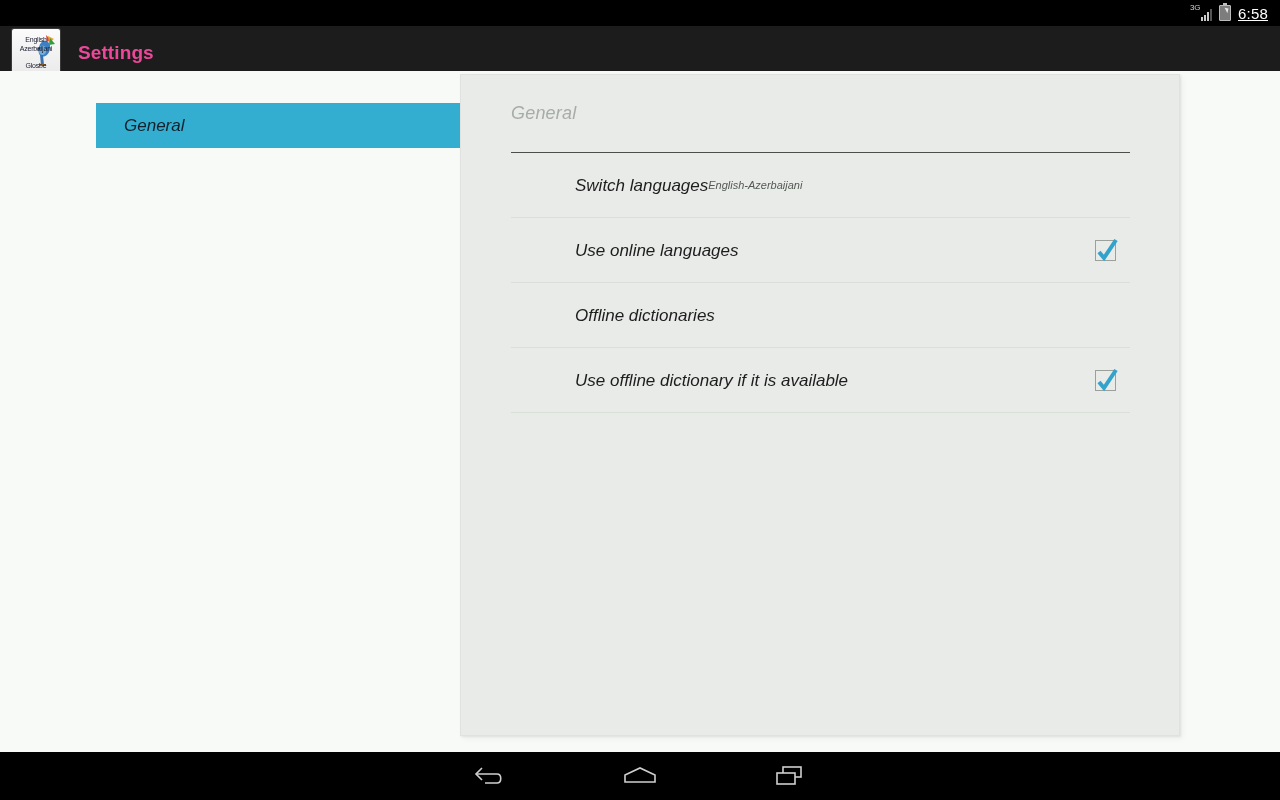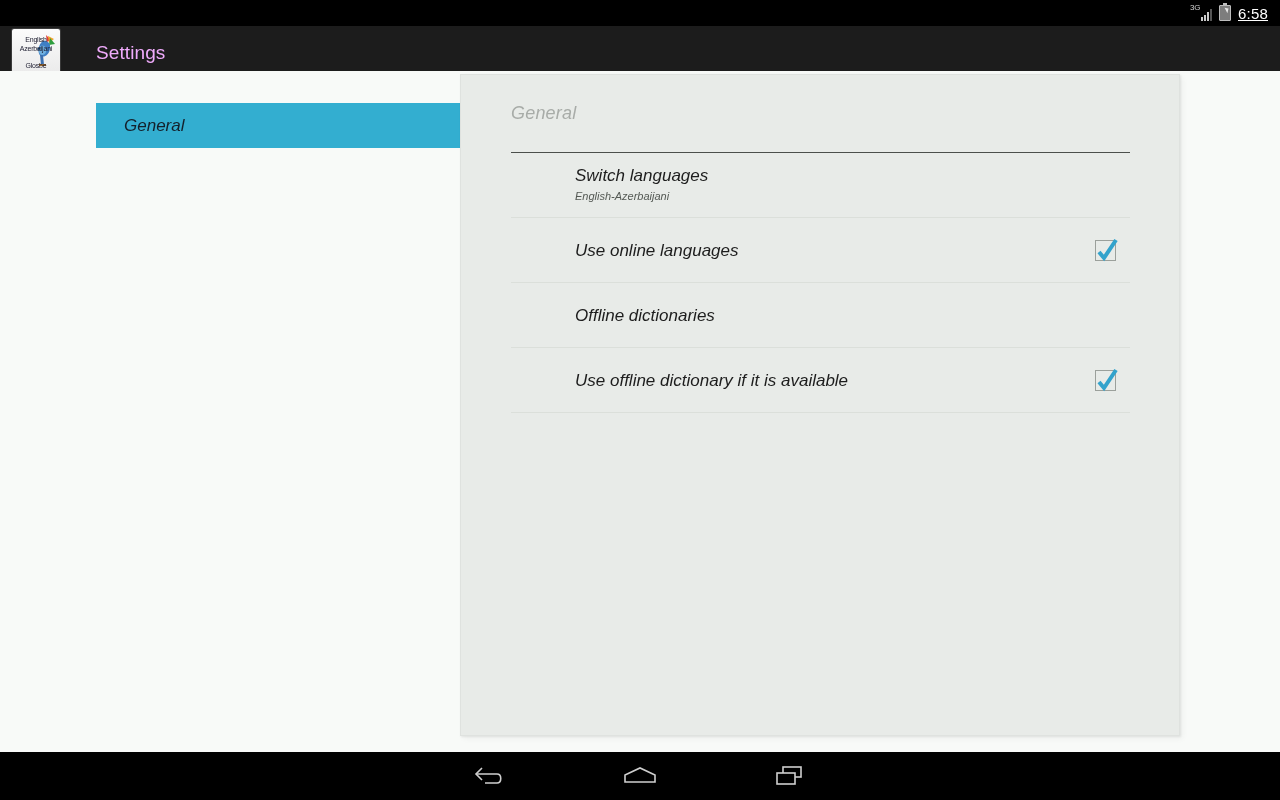--- a/index.html
+++ b/index.html
@@ -131,24 +131,24 @@
     font-size: 7px;
     color: #1b1b2e;
     font-family: "Liberation Sans", sans-serif;
     line-height: 8px;
     letter-spacing: -0.2px;
   }
   .icon-txt.l1 { top: 7px; }
   .icon-txt.l2 { top: 16px; }
   .icon-txt.l3 { top: 33px; }
   #app-title {
-    color: #f0abfc;
+    color: #ec4899;
     font-size: 19px;
-    margin-left: 36px;
-    font-weight: normal;
+    margin-left: 18px;
+    font-weight: bold;
     letter-spacing: 0.1px;
   }
 
   
   #content {
     position: absolute;
     left: 0; top: 71px;
     width: 1280px; height: 560px;
     background: #f8faf8;
     font-style: italic;
@@ -210,21 +210,21 @@
     height: 65px;
     border-bottom: 1px solid #dbdfda;
     display: flex;
     align-items: center;
     cursor: pointer;
     box-sizing: border-box;
   }
   .pref-texts {
     margin-left: 64px;
     display: flex;
-    flex-direction: column;
+    flex-direction: row;
     justify-content: center;
   }
   .pref-title {
     font-size: 17px;
     color: #1d1d1d;
     line-height: 21px;
   }
   .pref-summary {
     font-size: 11px;
     color: #545954;

